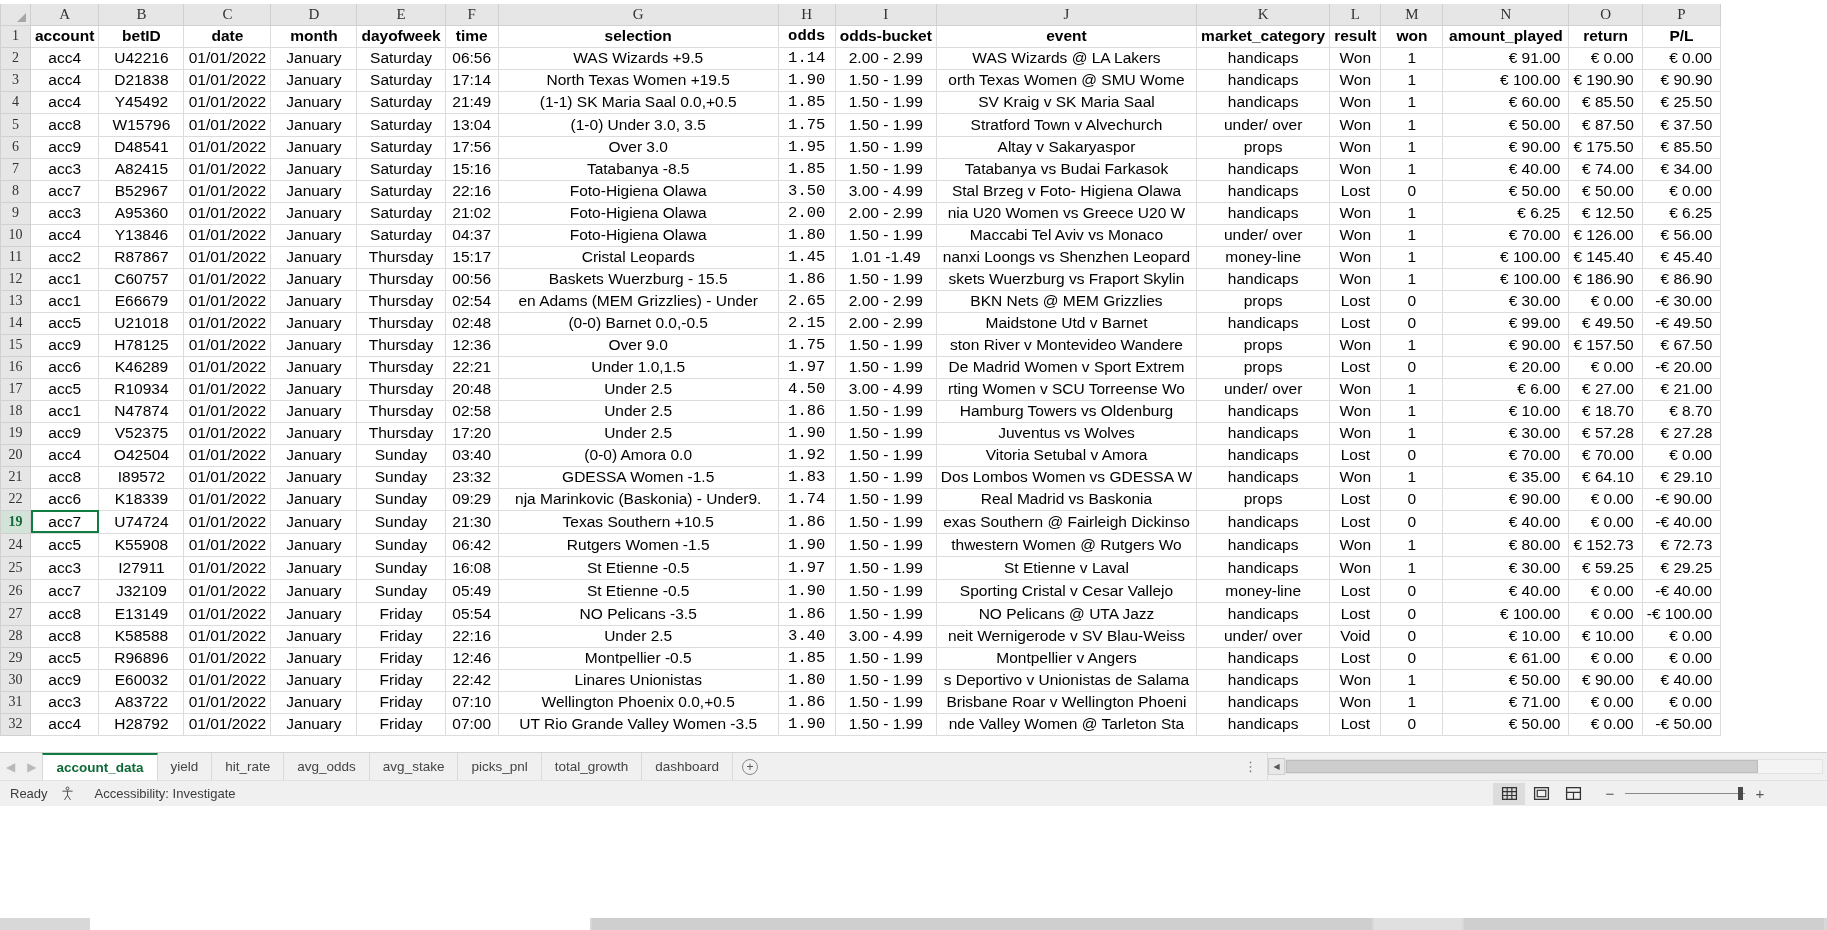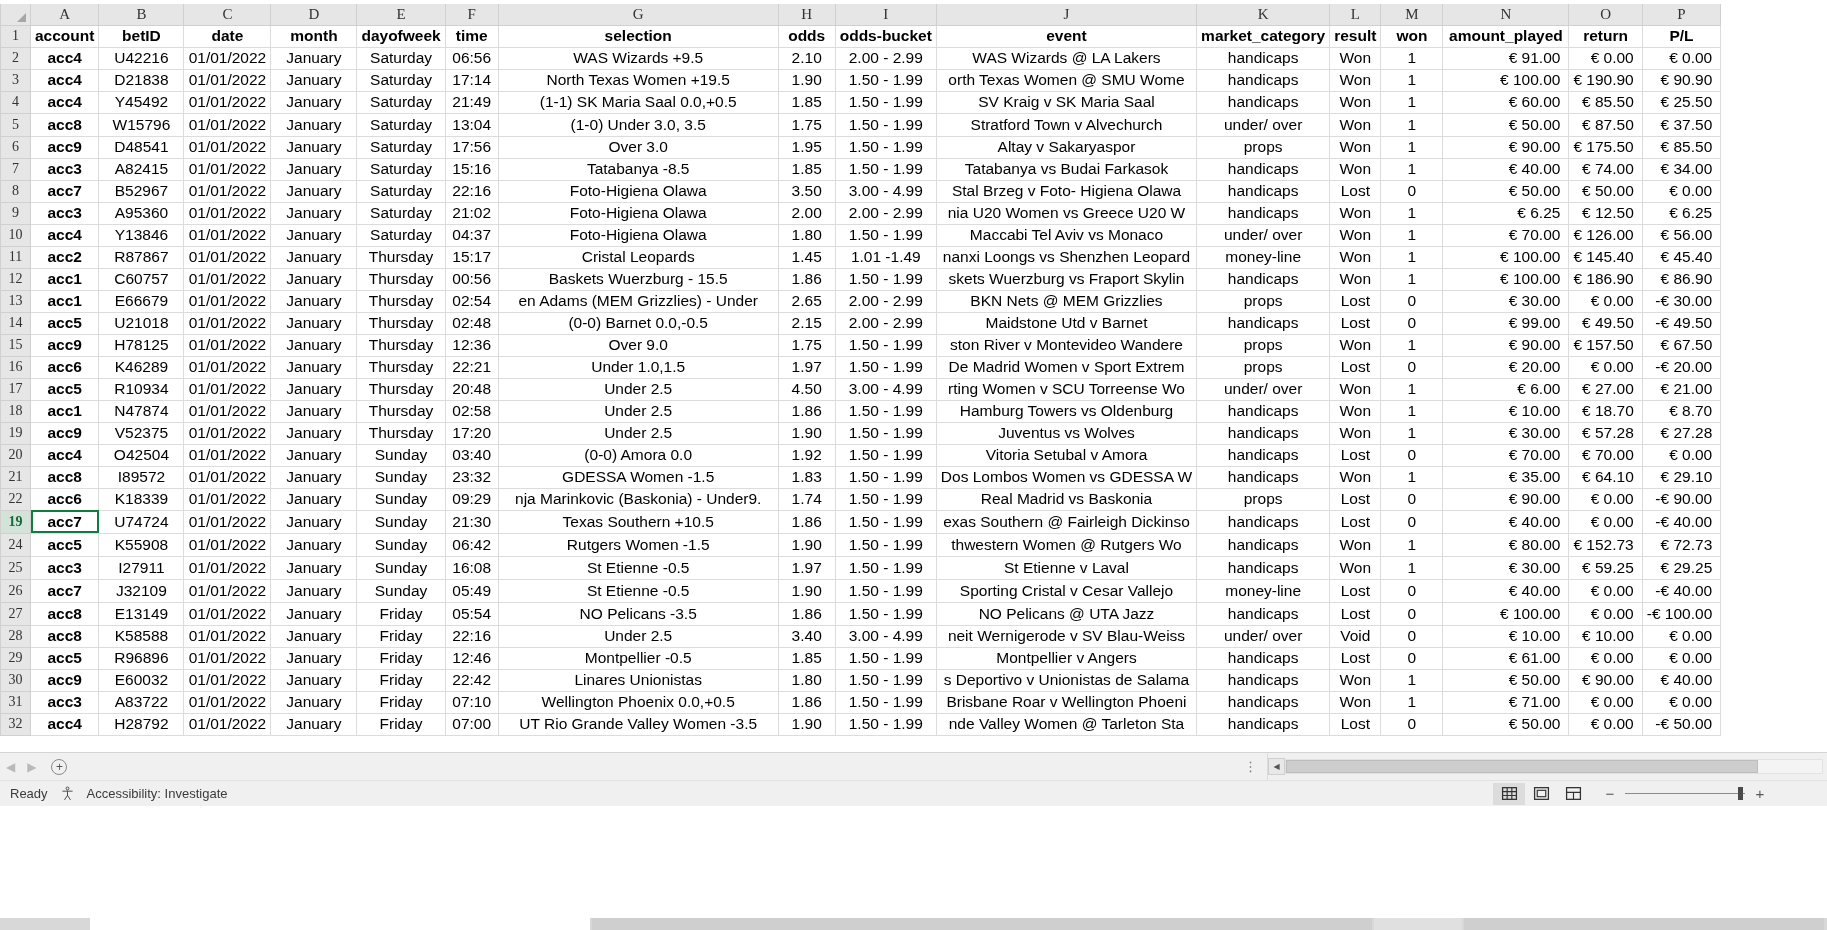--- a/index.html
+++ b/index.html
@@ -93,28 +93,28 @@
   }
   td.money { text-align: right;  padding-right: 8px; }
 
   
   .selcell {
     outline: 2px solid #107c41;
     outline-offset: -2px;
   }
 
   
-  .cA { width: 58px; font-weight: bold; }
+  .cA { width: 58px; }
   .cB { width: 85px; }
   .cC { width: 87px; }
   .cD { width: 86px; }
   .cE { width: 88px; }
   .cF { width: 53px; }
   .cG { width: 280px; }
-  .cH { width: 57px; }
+  .cH { width: 57px; font-family: Liberation Mono, monospace; }
   .cI { width: 92px; }
   .cJ { width: 205px; }
   .cK { width: 125px; }
   .cL { width: 46px; }
   .cM { width: 62px; }
   .cN { width: 126px; }
   .cO { width: 72px; }
   .cP { width: 73px; }
 
   
@@ -211,21 +211,21 @@
     height: 26px;
     background: #f0f0f0;
     display: flex;
     align-items: center;
     font-size: 13px;
     color: #3b3b3b;
     border-top: 1px solid #e2e2e2;
     flex: 0 0 auto;
   }
   .sb-ready { padding: 0 12px 0 10px; }
-  .sb-access { display: flex; align-items: center; gap: 12px; }
+  .sb-access { display: flex; align-items: center; gap: 20px; }
   .sb-right {
     margin-left: auto;
     display: flex; align-items: center;
     gap: 0px;
     padding-right: 10px;
   }
   .viewbtn {
     width: 32px; height: 22px;
     display: flex; align-items: center; justify-content: center;
     color: #333;
@@ -321,21 +321,21 @@
           </tr>
           <tr>
             <td class="rowhdr">2</td>
             <td class="cell cA">acc4</td>
             <td class="cell cB">U42216</td>
             <td class="cell cC">01/01/2022</td>
             <td class="cell cD">January</td>
             <td class="cell cE">Saturday</td>
             <td class="cell cF">06:56</td>
             <td class="cell cG">WAS Wizards +9.5</td>
-            <td class="cell cH">2.10</td>
+            <td class="cell cH">1.14</td>
             <td class="cell cI">2.00 - 2.99</td>
             <td class="cell cJ">WAS Wizards @ LA Lakers</td>
             <td class="cell cK">handicaps</td>
             <td class="cell cL">Won</td>
             <td class="cell cM">1</td>
             <td class="cell cN money">€ 91.00</td>
             <td class="cell cO money">€ 0.00</td>
             <td class="cell cP money">€ 0.00</td>
           </tr>
           <tr>
@@ -910,20 +910,30 @@
           </tr>
         </tbody>
     </table>
   </div>
 
   <div class="tabbar">
     <div class="tabnav">
       <span>◀</span>
       <span>▶</span>
     </div>
+    <div class="tabs" id="tabs-host">
+        <div class="tab active">account_data</div>
+        <div class="tab">yield</div>
+        <div class="tab">hit_rate</div>
+        <div class="tab">avg_odds</div>
+        <div class="tab">avg_stake</div>
+        <div class="tab">picks_pnl</div>
+        <div class="tab">total_growth</div>
+        <div class="tab">dashboard</div>
+      </div>
     <div class="addsheet">
       <span class="circplus">+</span>
     </div>
     <div class="tab-ellipsis">⋮</div>
     <div class="hscroll">
       <div class="hs-arrow">◀</div>
       <div class="hs-track">
         <div class="hs-thumb"></div>
       </div>
     </div>

